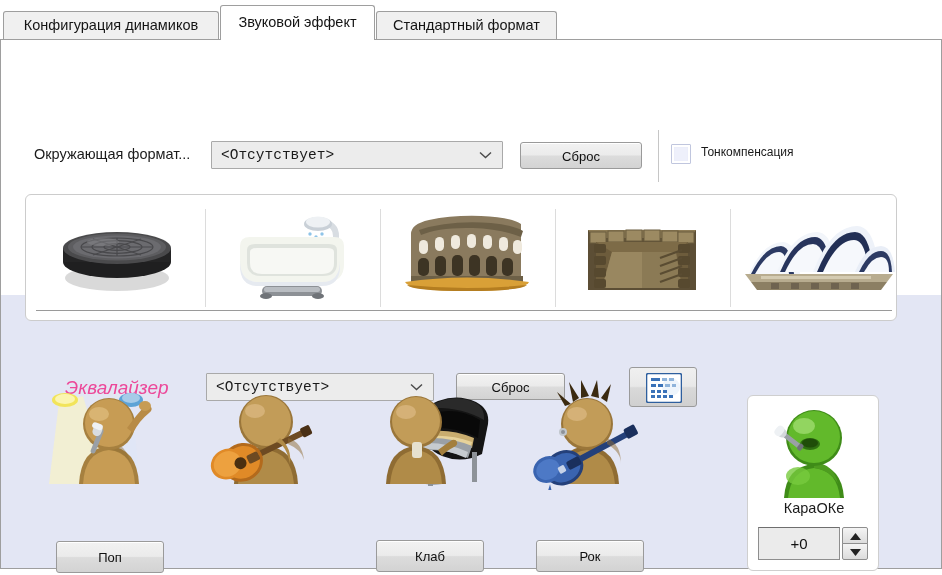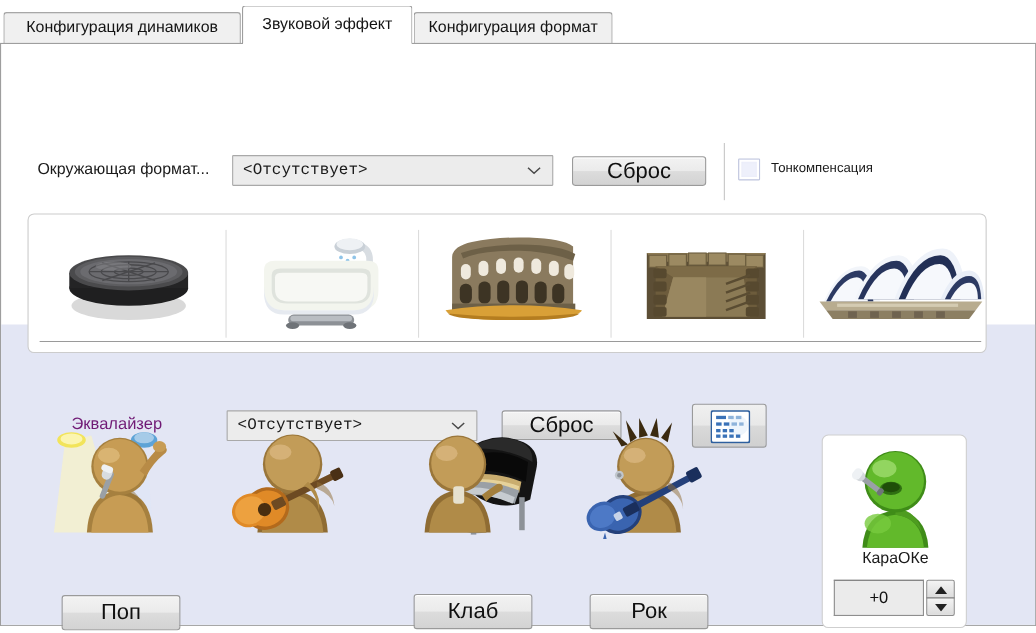--- a/index.html
+++ b/index.html
@@ -116,21 +116,21 @@
   }
   .combo .arrow svg { display: block; }
 
   .env-combo { left: 210px; top: 101px; width: 292px; height: 28px; }
 
   .btn {
     position: absolute;
     background: linear-gradient(to bottom, #f2f2f2 0%, #ebebeb 48%, #dcdcdc 52%, #d3d3d3 100%);
     border: 1px solid #9a9a9a;
     border-radius: 3px;
-    font-size: 20px;
+    font-size: 13px;
     color: #101010;
     text-align: center;
     white-space: nowrap;
     cursor: default;
     box-shadow: inset 0 1px 0 #ffffff;
   }
   .btn span { position: relative; top: 50%; transform: translateY(-50%); display: inline-block; }
 
   .env-reset { left: 519px; top: 102px; width: 122px; height: 27px; }
 
@@ -191,23 +191,24 @@
     position: absolute;
     left: 35px; top: 270px;
     width: 856px; height: 2px;
     background: linear-gradient(to bottom, #9a9a9a 0 1px, #ffffff 1px 2px);
   }
 
   
   .eq-label {
     position: absolute;
     left: 64px; top: 337px;
-    font-size: 15px;
-    color: #701a75;
+    font-size: 19px;
+    color: #ec4899;
     white-space: nowrap;
+    font-style: italic;
   }
   .eq-combo { left: 205px; top: 333px; width: 228px; height: 28px; }
   .eq-reset { left: 455px; top: 333px; width: 109px; height: 27px; }
 
   .eq-icon-btn {
     position: absolute;
     left: 628px; top: 327px;
     width: 68px; height: 40px;
     background: linear-gradient(to bottom, #f0f0f0 0%, #e8e8e8 48%, #d9d9d9 52%, #d0d0d0 100%);
     border: 1px solid #9a9a9a;
@@ -271,21 +272,21 @@
 
 <div id="app">
 
   <div class="tabstrip">
     <div class="tabline"></div>
 
     <div class="tab" style="left:3px;width:216px;">Конфигурация динамиков</div>
 
     <div class="tab selected" style="left:220px;width:155px;">Звуковой эффект</div>
 
-    <div class="tab" style="left:376px;width:181px;">Конфигурация формат</div>
+    <div class="tab" style="left:376px;width:181px;">Стандартный формат</div>
 
     <div class="tabline-gap" style="left:221px;width:153px;"></div>
   </div>
 
   <div class="page">
 
     <div class="lower-bg"></div>
 
     <div class="env-label">Окружающая формат...</div>
 

